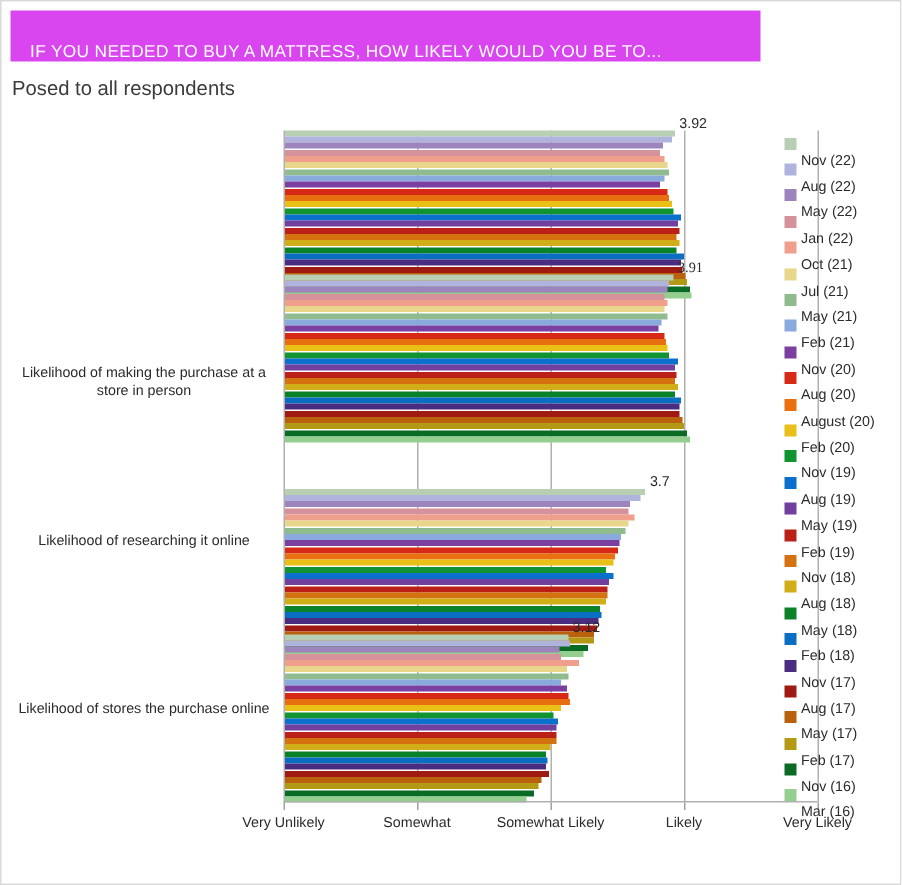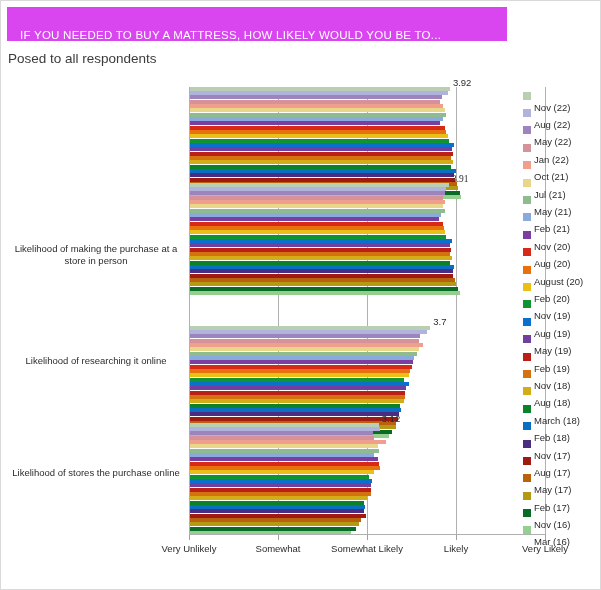--- a/index.html
+++ b/index.html
@@ -390,21 +390,21 @@
       <div class="legend-item">
         <span class="legend-swatch" style="background: rgb(212, 114, 15);"></span>
         <span class="legend-label">Nov (18)</span>
       </div>
       <div class="legend-item">
         <span class="legend-swatch" style="background: rgb(209, 174, 24);"></span>
         <span class="legend-label">Aug (18)</span>
       </div>
       <div class="legend-item">
         <span class="legend-swatch" style="background: rgb(11, 130, 40);"></span>
-        <span class="legend-label">March (18)</span>
+        <span class="legend-label">May (18)</span>
       </div>
       <div class="legend-item">
         <span class="legend-swatch" style="background: rgb(10, 111, 194);"></span>
         <span class="legend-label">Feb (18)</span>
       </div>
       <div class="legend-item">
         <span class="legend-swatch" style="background: rgb(74, 44, 128);"></span>
         <span class="legend-label">Nov (17)</span>
       </div>
       <div class="legend-item">

